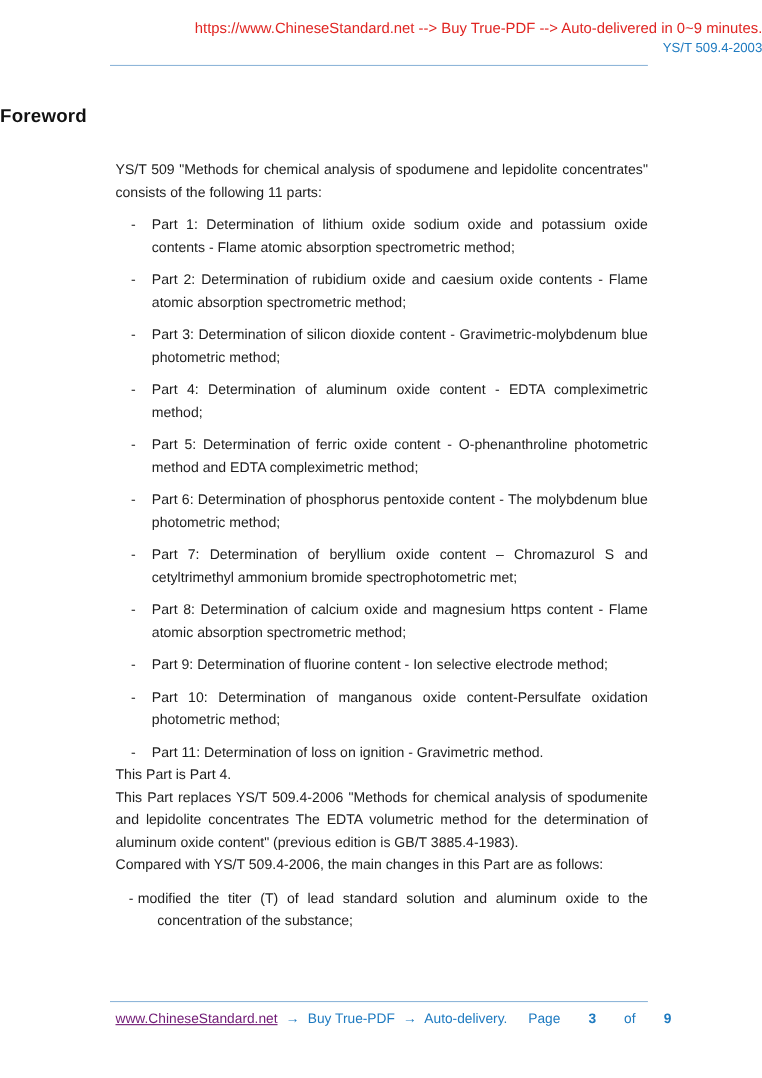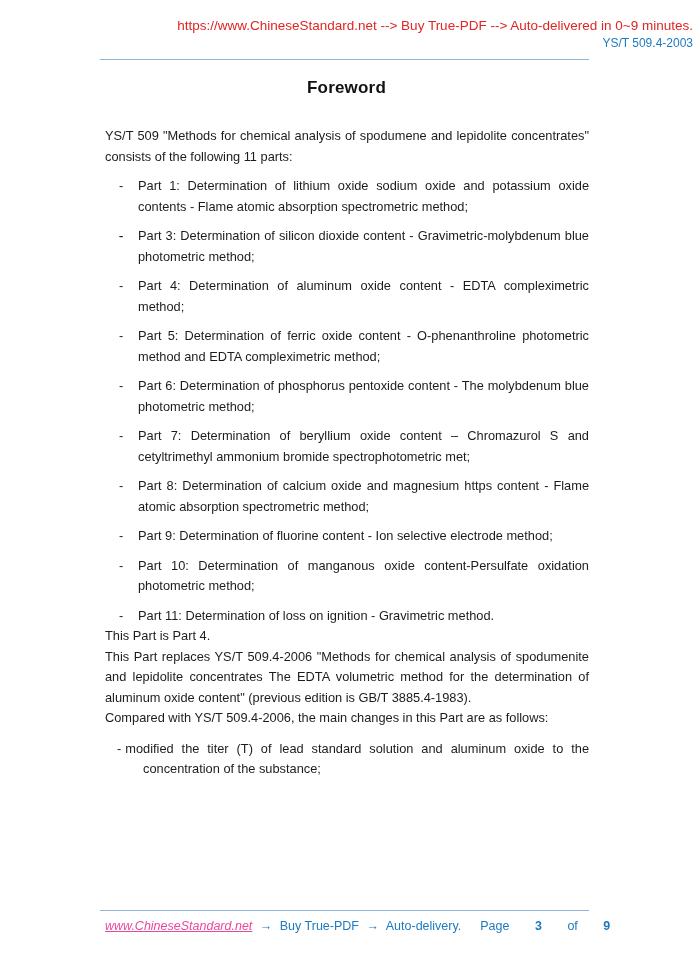--- a/index.html
+++ b/index.html
@@ -25,25 +25,24 @@
     font-size: 12px;
     line-height: 14px;
     margin-top: 2px;
   }
   .header-rule {
     border: none;
     border-top: 1px solid #8fb6d9;
     margin: 9px 104px 0 100px;
   }
   .doc-title {
-    text-align: center;
     font-size: 17px;
     font-weight: bold;
     color: #111111;
-    margin-top: 18px;
+    margin-top: 36px;
     letter-spacing: 0.2px;
   }
   .content {
     padding: 0 104px 0 105px;
     margin-top: 28px;
     font-size: 12.8px;
     line-height: 20.5px;
   }
   .para {
     text-align: justify;
@@ -82,24 +81,23 @@
   .footer-row {
     display: flex;
     justify-content: space-between;
     align-items: baseline;
     padding: 8px 104px 0 105px;
     font-size: 12.5px;
     color: #1e7ac0;
   }
   .footer-left { white-space: nowrap; }
   .footer-link {
-    color: #ec4899;
+    color: #701a75;
     text-decoration: underline;
     cursor: pointer;
-    font-style: italic;
   }
   .footer-arrow { margin: 0 4px; }
   .footer-right { white-space: nowrap; }
   .footer-right .pg-num { font-weight: bold; margin: 0 3px; }
   .footer-right .pg-word { margin: 0 19px; }
 </style>
 </head>
 <body>
 
 <div class="page">
@@ -115,20 +113,21 @@
   <div class="content">
 
     <div class="para first">YS/T 509 "Methods for chemical analysis of spodumene and lepidolite concentrates" consists of the following 11 parts:</div>
 
     <div class="list-item">
       <span class="dash">-</span>
       <span>Part 1: Determination of lithium oxide sodium oxide and potassium oxide contents - Flame atomic absorption spectrometric method;</span>
     </div>
     <div class="list-item">
       <span class="dash">-</span>
+      <span>Part 2: Determination of rubidium oxide and caesium oxide contents - Flame atomic absorption spectrometric method;</span>
     </div>
     <div class="list-item">
       <span class="dash">-</span>
       <span>Part 3: Determination of silicon dioxide content - Gravimetric-molybdenum blue photometric method;</span>
     </div>
     <div class="list-item">
       <span class="dash">-</span>
       <span>Part 4: Determination of aluminum oxide content - EDTA compleximetric method;</span>
     </div>
     <div class="list-item">

